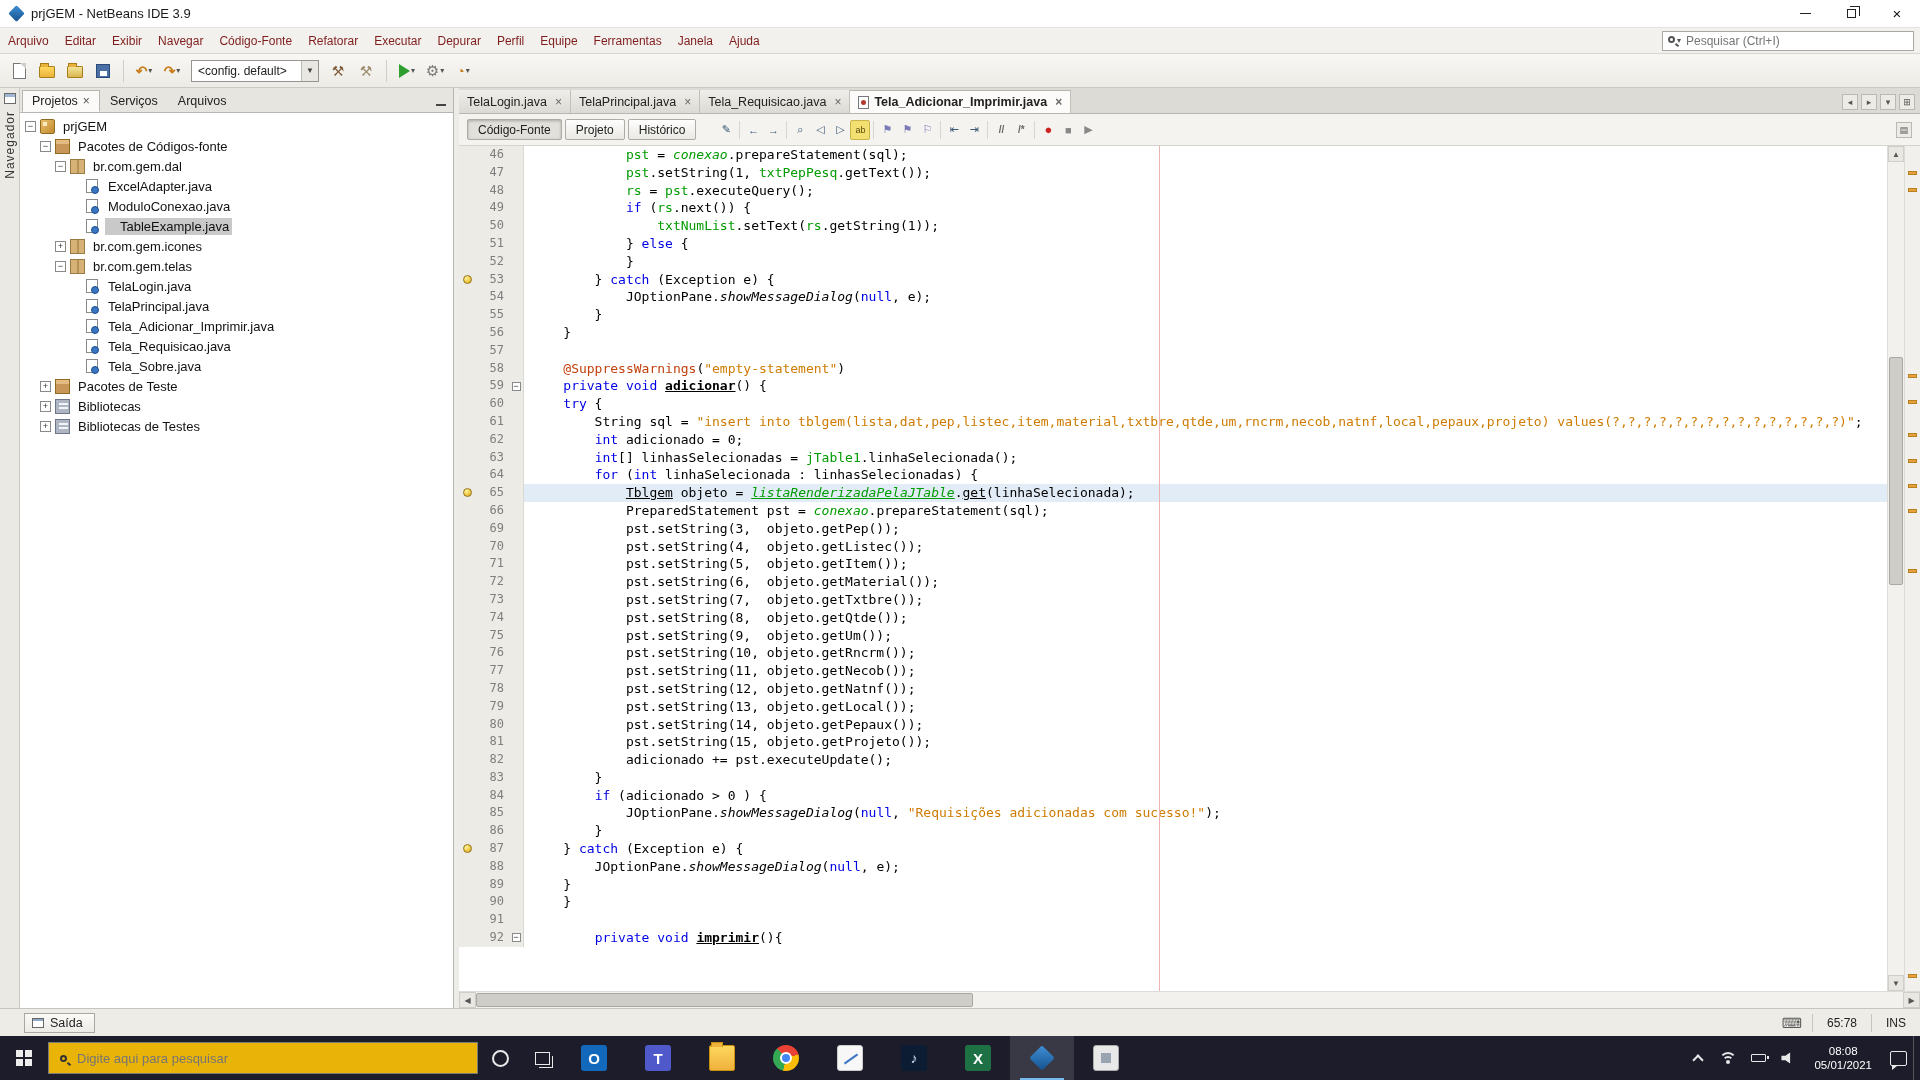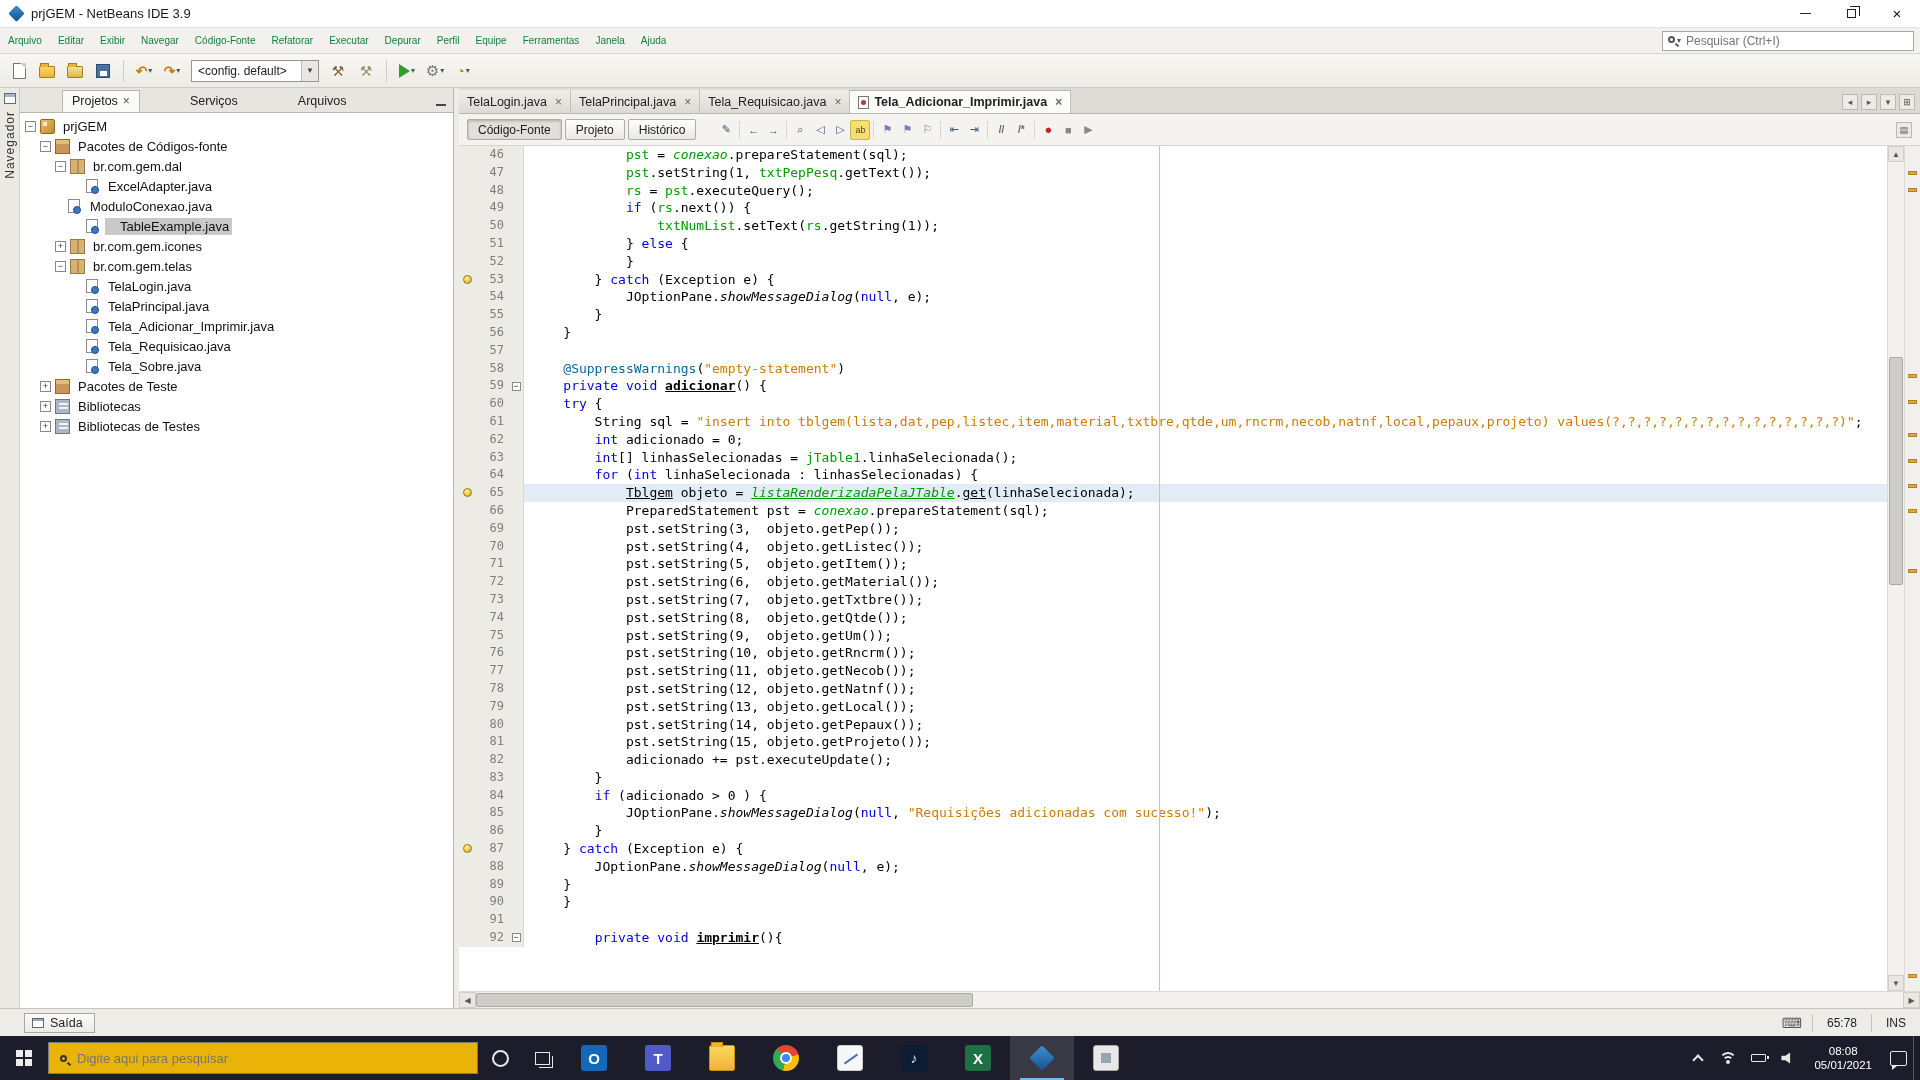--- a/index.html
+++ b/index.html
@@ -12,21 +12,21 @@
   .title-text{font-size:13px;color:#1A1A1A;}
   .win-controls{margin-left:auto;display:flex;height:100%;}
   .win-btn{width:46px;display:flex;align-items:center;justify-content:center;color:#222;}
   .glyph-min{width:11px;height:1px;background:#222;}
   .glyph-restore{width:9px;height:9px;border:1px solid #222;position:relative;background:#fff;}
   .glyph-restore::before{content:"";position:absolute;left:2px;top:-4px;width:9px;height:9px;border:1px solid #222;border-bottom:none;border-left:none;}
   .glyph-close{font-size:15px;line-height:15px;color:#111;}
 
   
   .menubar{height:26px;background:#F2F1ED;border-bottom:1px solid #D8D6D0;display:flex;align-items:center;}
-  .menu-item{padding:0 8px;font-size:10px;height:100%;display:flex;align-items:center;color:#15803d;}
+  .menu-item{padding:0 8px;font-size:12px;height:100%;display:flex;align-items:center;color:#7f1d1d;}
   .search-box{margin-left:auto;margin-right:6px;width:252px;height:20px;background:#fff;border:1px solid #A9A7A1;display:flex;align-items:center;}
   .mini-mag{width:7px;height:7px;border:2px solid #555;border-radius:50%;position:relative;margin:0 1px 2px 5px;flex:0 0 auto;}
   .mini-mag::after{content:"";position:absolute;left:5px;top:6px;width:4px;height:2px;background:#555;transform:rotate(40deg);}
   .mini-caret{font-size:8px;color:#555;margin:0 3px 0 1px;}
   .search-input{flex:1;border:none;outline:none;background:transparent;font-size:12px;color:#555;font-family:"Liberation Sans",sans-serif;}
 
   
   .toolbar{height:34px;background:linear-gradient(#F8F7F3,#ECEBE6);border-bottom:1px solid #CCCAC4;display:flex;align-items:center;padding-left:6px;gap:2px;flex:0 0 auto;}
   .tbtn{height:26px;min-width:26px;display:flex;align-items:center;justify-content:center;border:1px solid transparent;border-radius:2px;padding:0 2px;}
   .tsep{width:1px;height:22px;background:#D0CEC8;margin:0 5px;}
@@ -50,21 +50,21 @@
   
   .main{flex:1;display:flex;min-height:0;}
   .dock-strip{width:20px;background:#EAE9E4;border-right:1px solid #CCCAC4;display:flex;flex-direction:column;align-items:center;padding-top:5px;gap:7px;flex:0 0 auto;}
   .navigator-icon{width:12px;height:11px;border:1px solid #6B6B6B;background:#fff;position:relative;}
   .navigator-icon::before{content:"";position:absolute;left:0;top:0;right:0;height:3px;background:#9FB6D4;}
   .dock-label{writing-mode:vertical-rl;transform:rotate(180deg);font-size:12px;color:#333;letter-spacing:1px;}
 
   
   .left-panel{width:434px;display:flex;flex-direction:column;border-right:1px solid #B8B6B0;background:#fff;flex:0 0 auto;}
   .panel-tabs{height:25px;background:#E6E5E0;display:flex;align-items:flex-end;border-bottom:1px solid #B8B6B0;padding-left:2px;flex:0 0 auto;}
-  .ptab{height:22px;display:flex;align-items:center;padding:0 9px;font-size:12.5px;color:#222;border:1px solid transparent;gap:5px;margin-left:40px;}
+  .ptab{height:22px;display:flex;align-items:center;padding:0 9px;font-size:12.5px;color:#222;border:1px solid transparent;gap:5px;}
   .ptab.active{background:#FBFAF8;border-color:#B8B6B0;border-bottom-color:#FBFAF8;}
   .tab-close{font-size:12px;color:#555;line-height:10px;}
   .panel-min{margin-left:auto;margin-right:7px;margin-bottom:6px;width:10px;height:2px;background:#444;}
   .tree{flex:1;background:#fff;padding-top:3px;overflow:hidden;}
   .tree-row{height:20px;display:flex;align-items:center;font-size:13px;color:#111;white-space:nowrap;}
   .handle{width:11px;height:11px;border:1px solid #898989;background:#fff;font-size:9px;line-height:9px;text-align:center;color:#333;margin-right:4px;flex:0 0 auto;}
   .handle.empty{border:none;background:transparent;}
   .ticon{width:15px;height:15px;margin-right:5px;flex:0 0 auto;position:relative;}
   .tlabel{padding:1px 3px;}
   .tlabel.selected{background:#C9C9C9;padding-left:15px;}
@@ -116,21 +116,21 @@
   .fd{width:15px;background:#ECEBE6;border-right:1px solid #DBD9D3;flex:0 0 auto;display:flex;align-items:center;justify-content:center;}
   .fbox{width:9px;height:9px;border:1px solid #8A8A8A;background:#fff;font-size:9px;line-height:7px;text-align:center;color:#333;font-family:"Liberation Sans",sans-serif;}
   .lt{flex:1;padding-left:8px;color:#000;overflow:hidden;}
   .crow.caret .lt{background:#E2ECF7;}
   .c-k{color:#0000E6;}
   .c-s{color:#CE7B00;}
   .c-f{color:#009B00;}
   .c-fs{color:#009B00;font-style:italic;}
   .c-sm{font-style:italic;}
   .c-md{font-weight:bold;text-decoration:underline;}
-  .c-an{color:#0369a1;}
+  .c-an{color:#c2410c;}
   .c-ul{text-decoration:underline;}
   .c-fu{color:#009B00;font-style:italic;text-decoration:underline;}
 
   .vscroll{width:17px;background:#F2F1ED;border-left:1px solid #DDDBD5;position:relative;flex:0 0 auto;}
   .vs-arrow{position:absolute;left:0;width:100%;height:16px;display:flex;align-items:center;justify-content:center;font-size:8px;color:#555;background:#E8E7E2;border:1px solid #D0CEC8;}
   .vs-up{top:0;} .vs-down{bottom:0;}
   .vs-thumb{position:absolute;left:1px;right:1px;top:25%;height:27%;background:#CFCDC7;border:1px solid #AAA8A2;border-radius:2px;}
   .stripe{width:16px;background:#F1F0EC;border-left:1px solid #DDDBD5;position:relative;flex:0 0 auto;}
   .smark{position:absolute;left:3px;width:9px;height:4px;background:#E6A23C;border:1px solid #B97F1F;}
   .hscroll{height:17px;background:#F2F1ED;border-top:1px solid #DDDBD5;position:relative;flex:0 0 auto;}
@@ -324,21 +324,21 @@
           <div class="tree-row" style="padding-left: 35px;">
             <span class="handle">−</span>
             <span class="ticon ticon-package"></span>
             <span class="tlabel">br.com.gem.dal</span>
           </div>
           <div class="tree-row" style="padding-left: 50px;">
             <span class="handle empty"></span>
             <span class="ticon ticon-java"></span>
             <span class="tlabel">ExcelAdapter.java</span>
           </div>
-          <div class="tree-row" style="padding-left: 32px;">
+          <div class="tree-row" style="padding-left: 50px;">
             <span class="handle empty"></span>
             <span class="ticon ticon-java"></span>
             <span class="tlabel">ModuloConexao.java</span>
           </div>
           <div class="tree-row" style="padding-left: 50px;">
             <span class="handle empty"></span>
             <span class="ticon ticon-java"></span>
             <span class="tlabel selected">TableExample.java</span>
           </div>
           <div class="tree-row" style="padding-left: 35px;">

